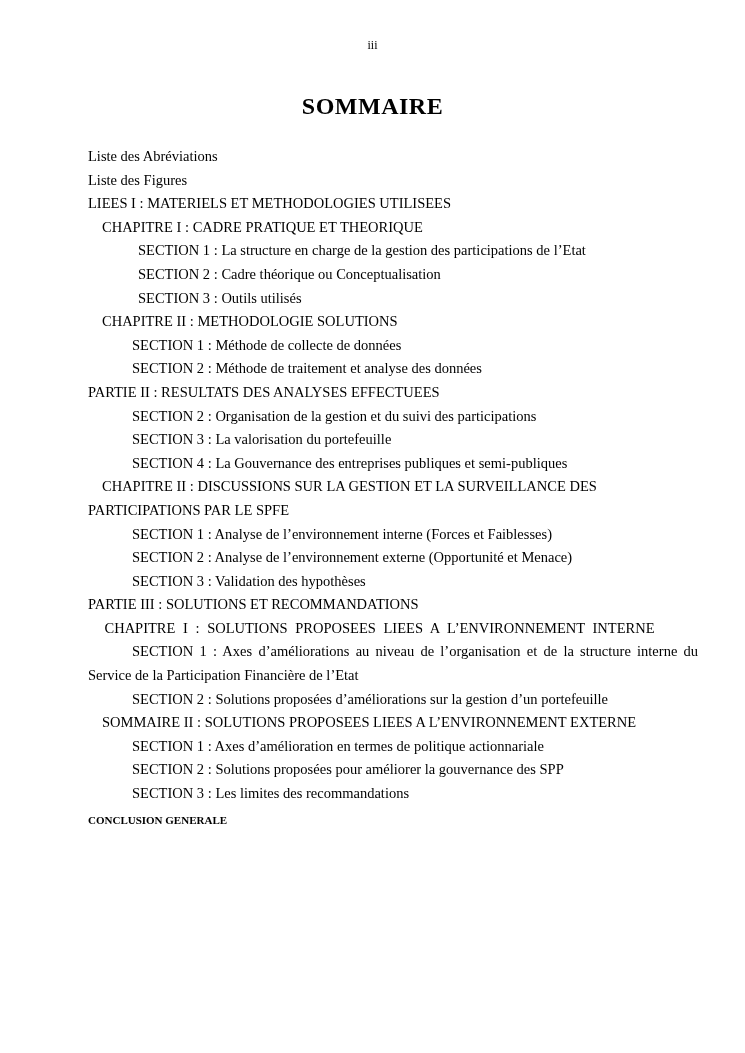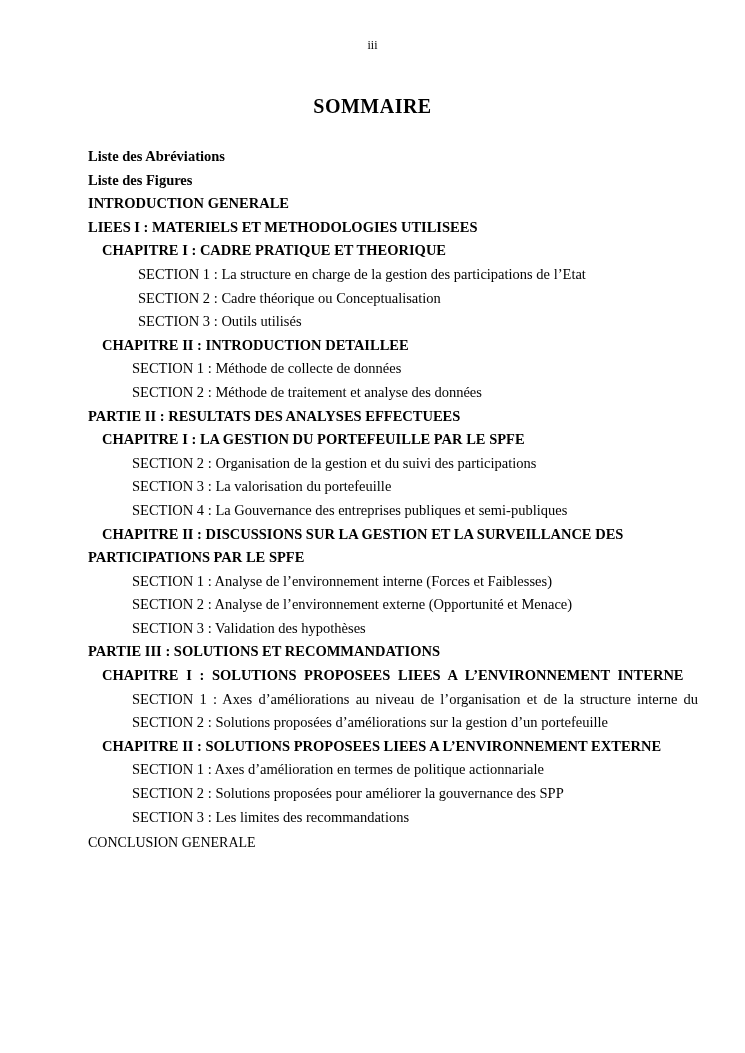--- a/index.html
+++ b/index.html
@@ -17,76 +17,75 @@
   .page-number {
     padding-top: 37px;
     text-align: center;
     font-size: 12px;
     line-height: 16px;
   }
   .doc-title {
     margin-top: 42px;
     text-align: center;
     font-weight: bold;
-    font-size: 20px;
+    font-size: 24px;
     letter-spacing: 0.5px;
     line-height: 22px;
   }
   .content {
     margin: 28px 88px 0 88px;
     font-size: 14.5px;
   }
   .line {
     line-height: 23.6px;
     white-space: nowrap;
   }
-  .b { font-weight: bold; }
+  .b { font-weight: normal; }
   .chapter { padding-left: 14px; }
   .section { padding-left: 44px; }
   .section-b { padding-left: 50px; }
   .just-wide { word-spacing: 4px; text-align: center; }
   .just { word-spacing: 2.6px; }
   .conclusion {
-    font-size: 14px;
-    font-weight: normal;
+    font-size: 11px;
+    font-weight: bold;
     line-height: 26px;
     padding-top: 1px;
   }
 </style>
 </head>
 <body>
 
 <div class="page-number">iii</div>
 
 <div class="doc-title">SOMMAIRE</div>
 
 <div class="content">
   <div class="line b">Liste des Abréviations</div>
   <div class="line b">Liste des Figures</div>
-  <div class="line b">INTRODUCTION GENERALE</div>
   <div class="line b">LIEES I : MATERIELS ET METHODOLOGIES UTILISEES</div>
   <div class="line b chapter">CHAPITRE I : CADRE PRATIQUE ET THEORIQUE</div>
   <div class="line section-b">SECTION 1 : La structure en charge de la gestion des participations de l’Etat</div>
   <div class="line section-b">SECTION 2 : Cadre théorique ou Conceptualisation</div>
   <div class="line section-b">SECTION 3 : Outils utilisés</div>
-  <div class="line b chapter">CHAPITRE II : INTRODUCTION DETAILLEE</div>
+  <div class="line b chapter">CHAPITRE II : METHODOLOGIE SOLUTIONS</div>
   <div class="line section">SECTION 1 : Méthode de collecte de données</div>
   <div class="line section">SECTION 2 : Méthode de traitement et analyse des données</div>
   <div class="line b">PARTIE II : RESULTATS DES ANALYSES EFFECTUEES</div>
-  <div class="line b chapter">CHAPITRE I : LA GESTION DU PORTEFEUILLE PAR LE SPFE</div>
   <div class="line section">SECTION 2 : Organisation de la gestion et du suivi des participations</div>
   <div class="line section">SECTION 3 : La valorisation du portefeuille</div>
   <div class="line section">SECTION 4 : La Gouvernance des entreprises publiques et semi-publiques</div>
   <div class="line b chapter">CHAPITRE II : DISCUSSIONS SUR LA GESTION ET LA SURVEILLANCE DES</div>
   <div class="line b">PARTICIPATIONS PAR LE SPFE</div>
   <div class="line section">SECTION 1 : Analyse de l’environnement interne (Forces et Faiblesses)</div>
   <div class="line section">SECTION 2 : Analyse de l’environnement externe (Opportunité et Menace)</div>
   <div class="line section">SECTION 3 : Validation des hypothèses</div>
   <div class="line b">PARTIE III : SOLUTIONS ET RECOMMANDATIONS</div>
   <div class="line b chapter just-wide">CHAPITRE I : SOLUTIONS PROPOSEES LIEES A L’ENVIRONNEMENT INTERNE</div>
   <div class="line section just">SECTION 1 : Axes d’améliorations au niveau de l’organisation et de la structure interne du</div>
+  <div class="line">Service de la Participation Financière de l’Etat</div>
   <div class="line section">SECTION 2 : Solutions proposées d’améliorations sur la gestion d’un portefeuille</div>
-  <div class="line b chapter">CHAPITRE II : SOLUTIONS PROPOSEES LIEES A L’ENVIRONNEMENT EXTERNE</div>
+  <div class="line b chapter">SOMMAIRE II : SOLUTIONS PROPOSEES LIEES A L’ENVIRONNEMENT EXTERNE</div>
   <div class="line section">SECTION 1 : Axes d’amélioration en termes de politique actionnariale</div>
   <div class="line section">SECTION 2 : Solutions proposées pour améliorer la gouvernance des SPP</div>
   <div class="line section">SECTION 3 : Les limites des recommandations</div>
   <div class="line conclusion">CONCLUSION GENERALE</div>
 </div>
 
 </body></html>

